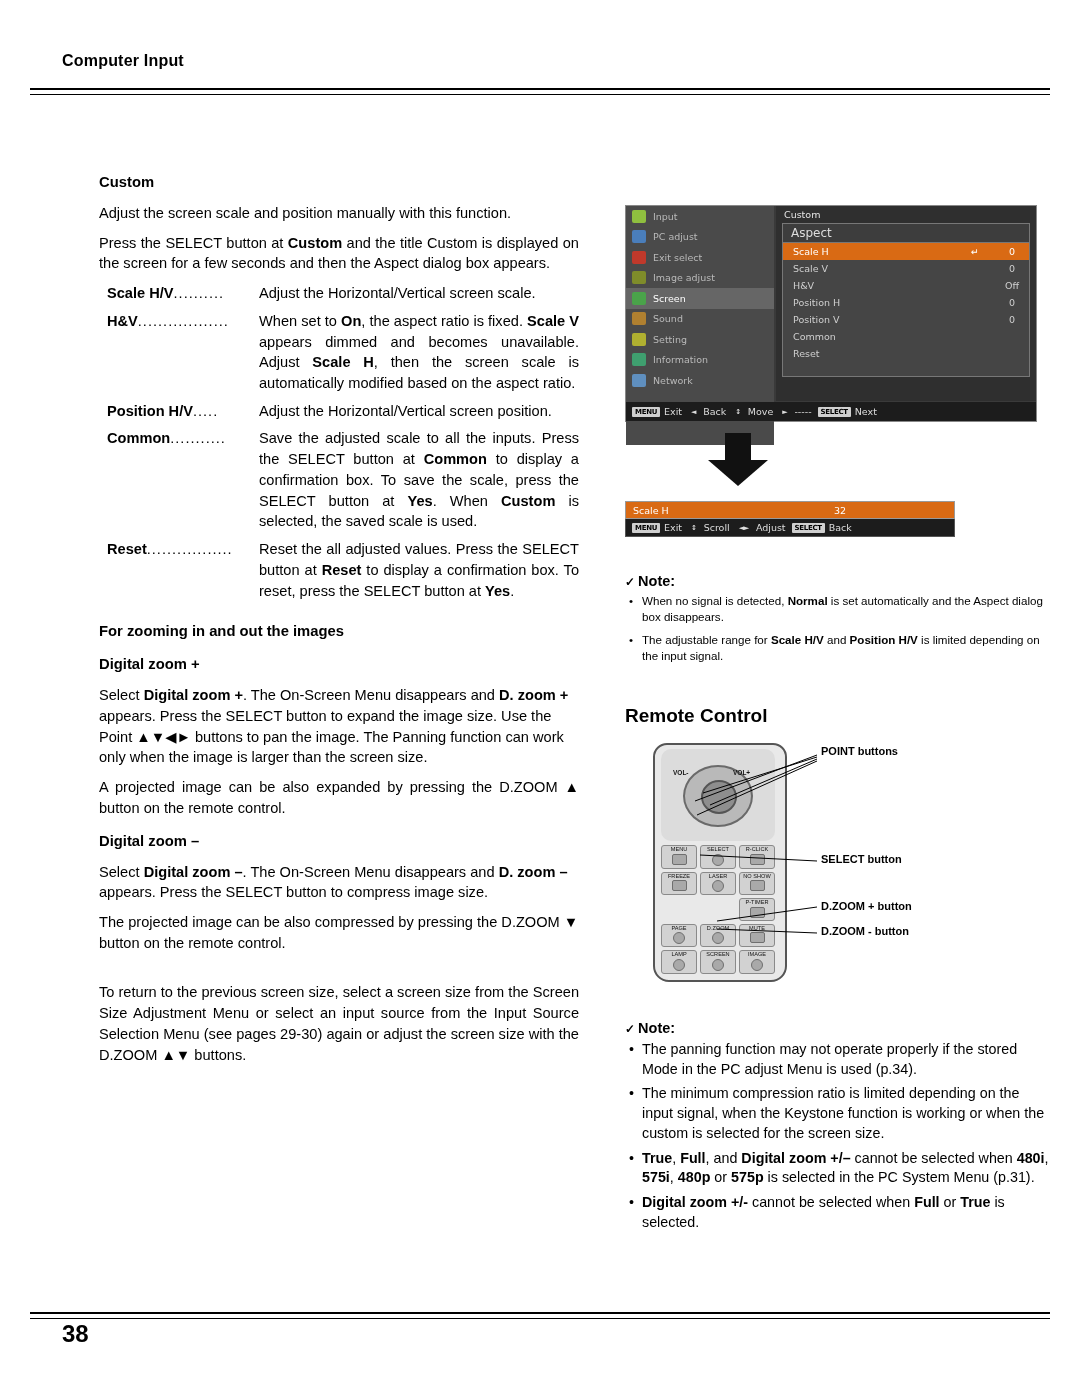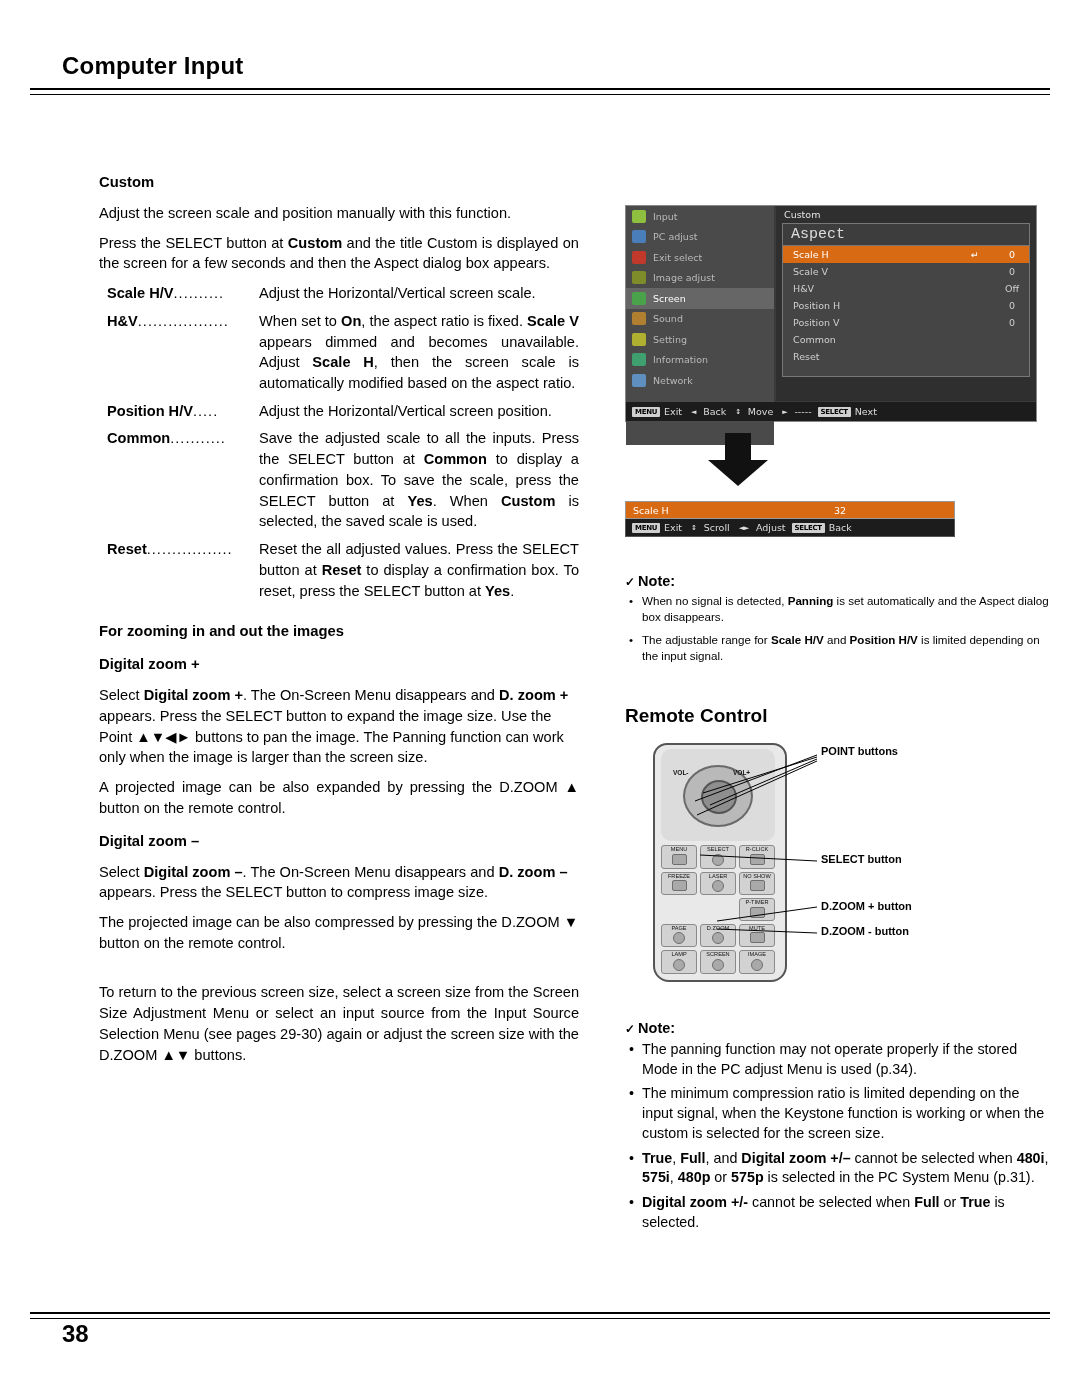--- a/index.html
+++ b/index.html
@@ -19,21 +19,21 @@
     position: relative;
     width: 1080px;
     height: 1397px;
   }
 
   
   .header-title {
     position: absolute;
     left: 62px;
     top: 52px;
-    font-size: 24px;
+    font-size: 16px;
     font-weight: bold;
     letter-spacing: 0.2px;
   }
   .header-rule {
     position: absolute;
     left: 30px;
     top: 88px;
     width: 1020px;
     height: 4px;
     border-top: 2px solid #000;
@@ -174,22 +174,21 @@
     background: #454545;
     border: 1px solid #777;
     height: 152px;
     position: relative;
   }
   .osd-sub-title {
     background: #3d3d3d;
     color: #ddd;
     padding: 2px 0 2px 8px;
     border-bottom: 1px solid #777;
-    font-size: 15px;
-    font-family: Liberation Mono, monospace;
+    font-size: 12px;
   }
   .osd-row {
     display: flex;
     align-items: center;
     height: 17px;
     padding-left: 10px;
     color: #cfcfcf;
     font-size: 9.5px;
   }
   .osd-row.sel {
@@ -546,21 +545,21 @@
         <span class="kbx" style="background:transparent;color:#ddd">◄►</span>
           <span>Adjust</span>
         <span class="kbx">SELECT</span>
           <span>Back</span>
       </div>
     </div>
 
     <div class="note-block" style="top:368px;">
       <div class="note-title"><span class="note-check">✓</span><span>Note:</span></div>
       <ul class="bullets note-small">
-        <li>When no signal is detected, <b>Panning</b> is set automatically and the Aspect dialog box disappears.</li>
+        <li>When no signal is detected, <b>Normal</b> is set automatically and the Aspect dialog box disappears.</li>
         <li>The adjustable range for <b>Scale H/V</b> and <b>Position H/V</b> is limited depending on the input signal.</li>
       </ul>
     </div>
 
     <div class="rc-title">Remote Control</div>
 
     <div class="remote">
       <div class="rc-top">
         <div class="rc-disc">
           <div class="rc-disc-in"></div>

